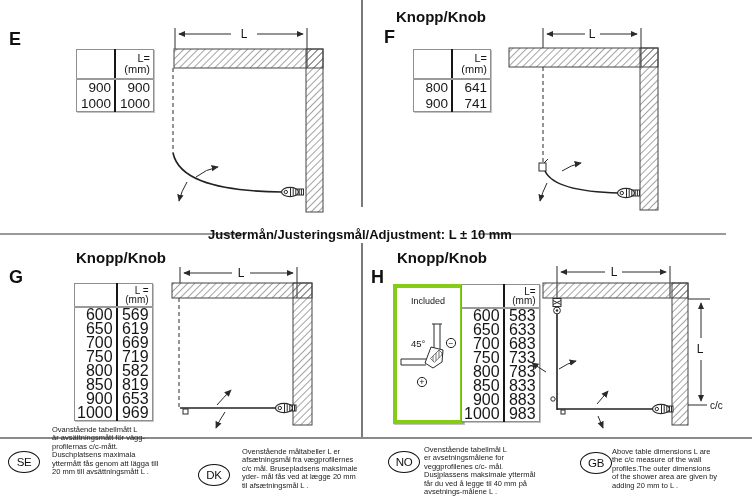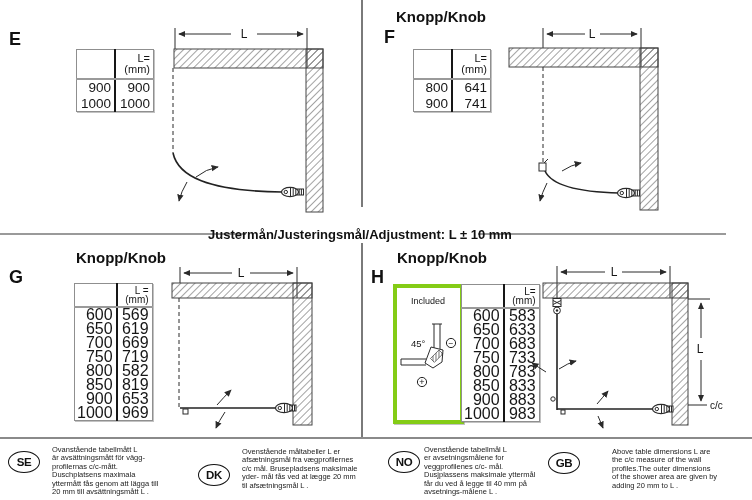--- a/index.html
+++ b/index.html
@@ -25,21 +25,21 @@
   .included-box{position:absolute;border:4px solid #84cc16;background:#fff;
                 box-shadow:1px 1px 0 rgba(120,120,120,.45);}
   svg text{font-family:"Liberation Sans", sans-serif;fill:#161616;}
   .dimtxt{font-size:12px;}
   .cctxt{font-size:10px;}
   .inctxt{font-size:9px;}
 
   .footer-entry{position:absolute;}
   .locale-badge{position:absolute;width:30px;height:20px;border:1.7px solid #111;border-radius:50%;
                 display:flex;align-items:center;justify-content:center;
-                font-size:11.5px;font-weight:bold;letter-spacing:-.3px;color:#111;background:#fff;}
+                font-size:11.5px;font-weight:normal;letter-spacing:-.3px;color:#111;background:#fff;}
   .footer-text{position:absolute;font-size:7.5px;line-height:8.4px;color:#222;white-space:nowrap;}
 </style>
 </head>
 <body>
 
 <div class="page">
 
   <div class="vrule" style="left:361px;top:0;height:207px"></div>
   <div class="vrule" style="left:361px;top:243px;height:194px"></div>
   <div class="hrule" style="left:0;top:233px;width:246px"></div>
@@ -363,21 +363,21 @@
     <text class="dimtxt" x="172" y="95" text-anchor="middle">L</text>
     <text class="cctxt" x="182" y="151">c/c</text>
     <path d="M18,114 Q10,109 4,105" fill="none" stroke="#2a2a2a" marker-end="url(#aH)"></path>
     <path d="M31,111 Q40,105 48,103" fill="none" stroke="#2a2a2a" marker-end="url(#aH)"></path>
     <path d="M69,146 Q75,139 80,133" fill="none" stroke="#2a2a2a" marker-end="url(#aH)"></path>
     <path d="M70,158 Q73,165 75,170" fill="none" stroke="#2a2a2a" marker-end="url(#aH)"></path>
   </svg>
 
   <div class="footer-entry">
     <div class="locale-badge" style="left:8px;top:451px">SE</div>
-    <div class="footer-text" style="left:52px;top:446px">
+    <div class="footer-text" style="left:52px;top:426px">
         <div>Ovanstående tabellmått L</div>
         <div>är avsättningsmått för vägg-</div>
         <div>profilernas c/c-mått.</div>
         <div>Duschplatsens maximala</div>
         <div>yttermått fås genom att lägga till</div>
         <div>20 mm till avsättningsmått L .</div>
       </div>
   </div>
   <div class="footer-entry">
     <div class="locale-badge" style="left:198px;top:464px">DK</div>
@@ -394,21 +394,21 @@
     <div class="footer-text" style="left:424px;top:446px">
         <div>Ovenstående tabellmål L</div>
         <div>er avsetningsmålene for</div>
         <div>veggprofilenes c/c- mål.</div>
         <div>Dusjplassens maksimale yttermål</div>
         <div>får du ved å legge til 40 mm på</div>
         <div>avsetnings-målene L .</div>
       </div>
   </div>
   <div class="footer-entry">
-    <div class="locale-badge" style="left:548px;top:452px">GB</div>
+    <div class="locale-badge" style="left:580px;top:452px">GB</div>
     <div class="footer-text" style="left:612px;top:448px">
         <div>Above table dimensions L are</div>
         <div>the c/c measure of the wall</div>
         <div>profiles.The outer dimensions</div>
         <div>of the shower area are given by</div>
         <div>adding 20 mm to L .</div>
       </div>
   </div>
 
 </div>

